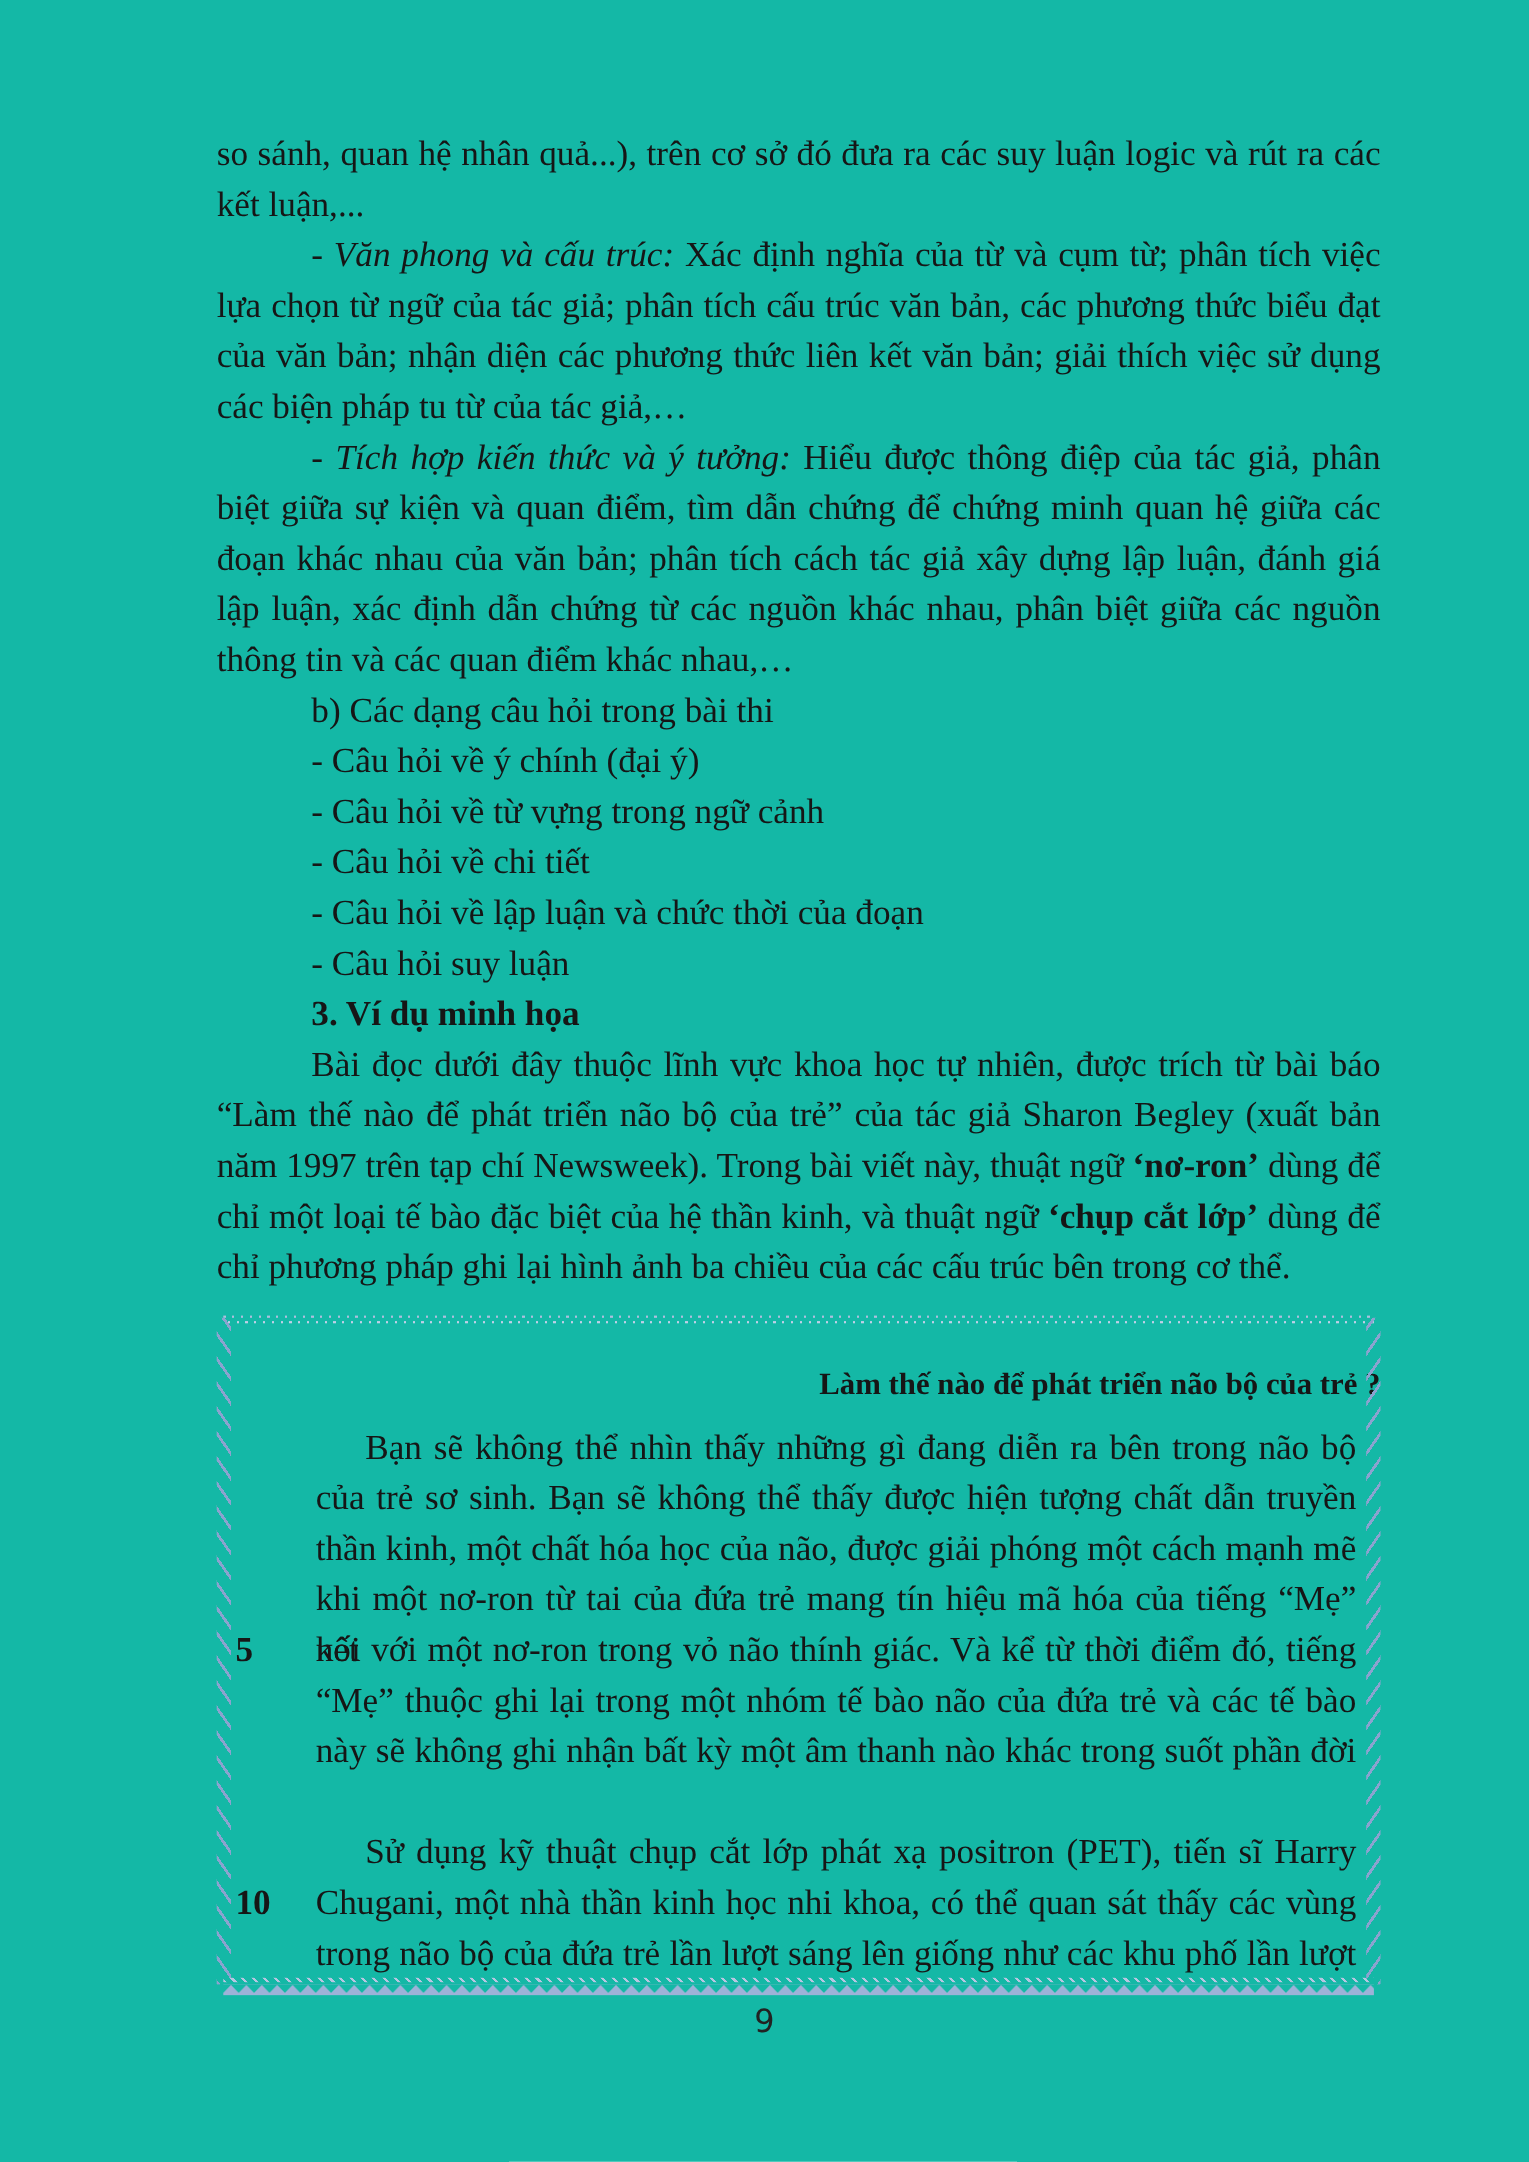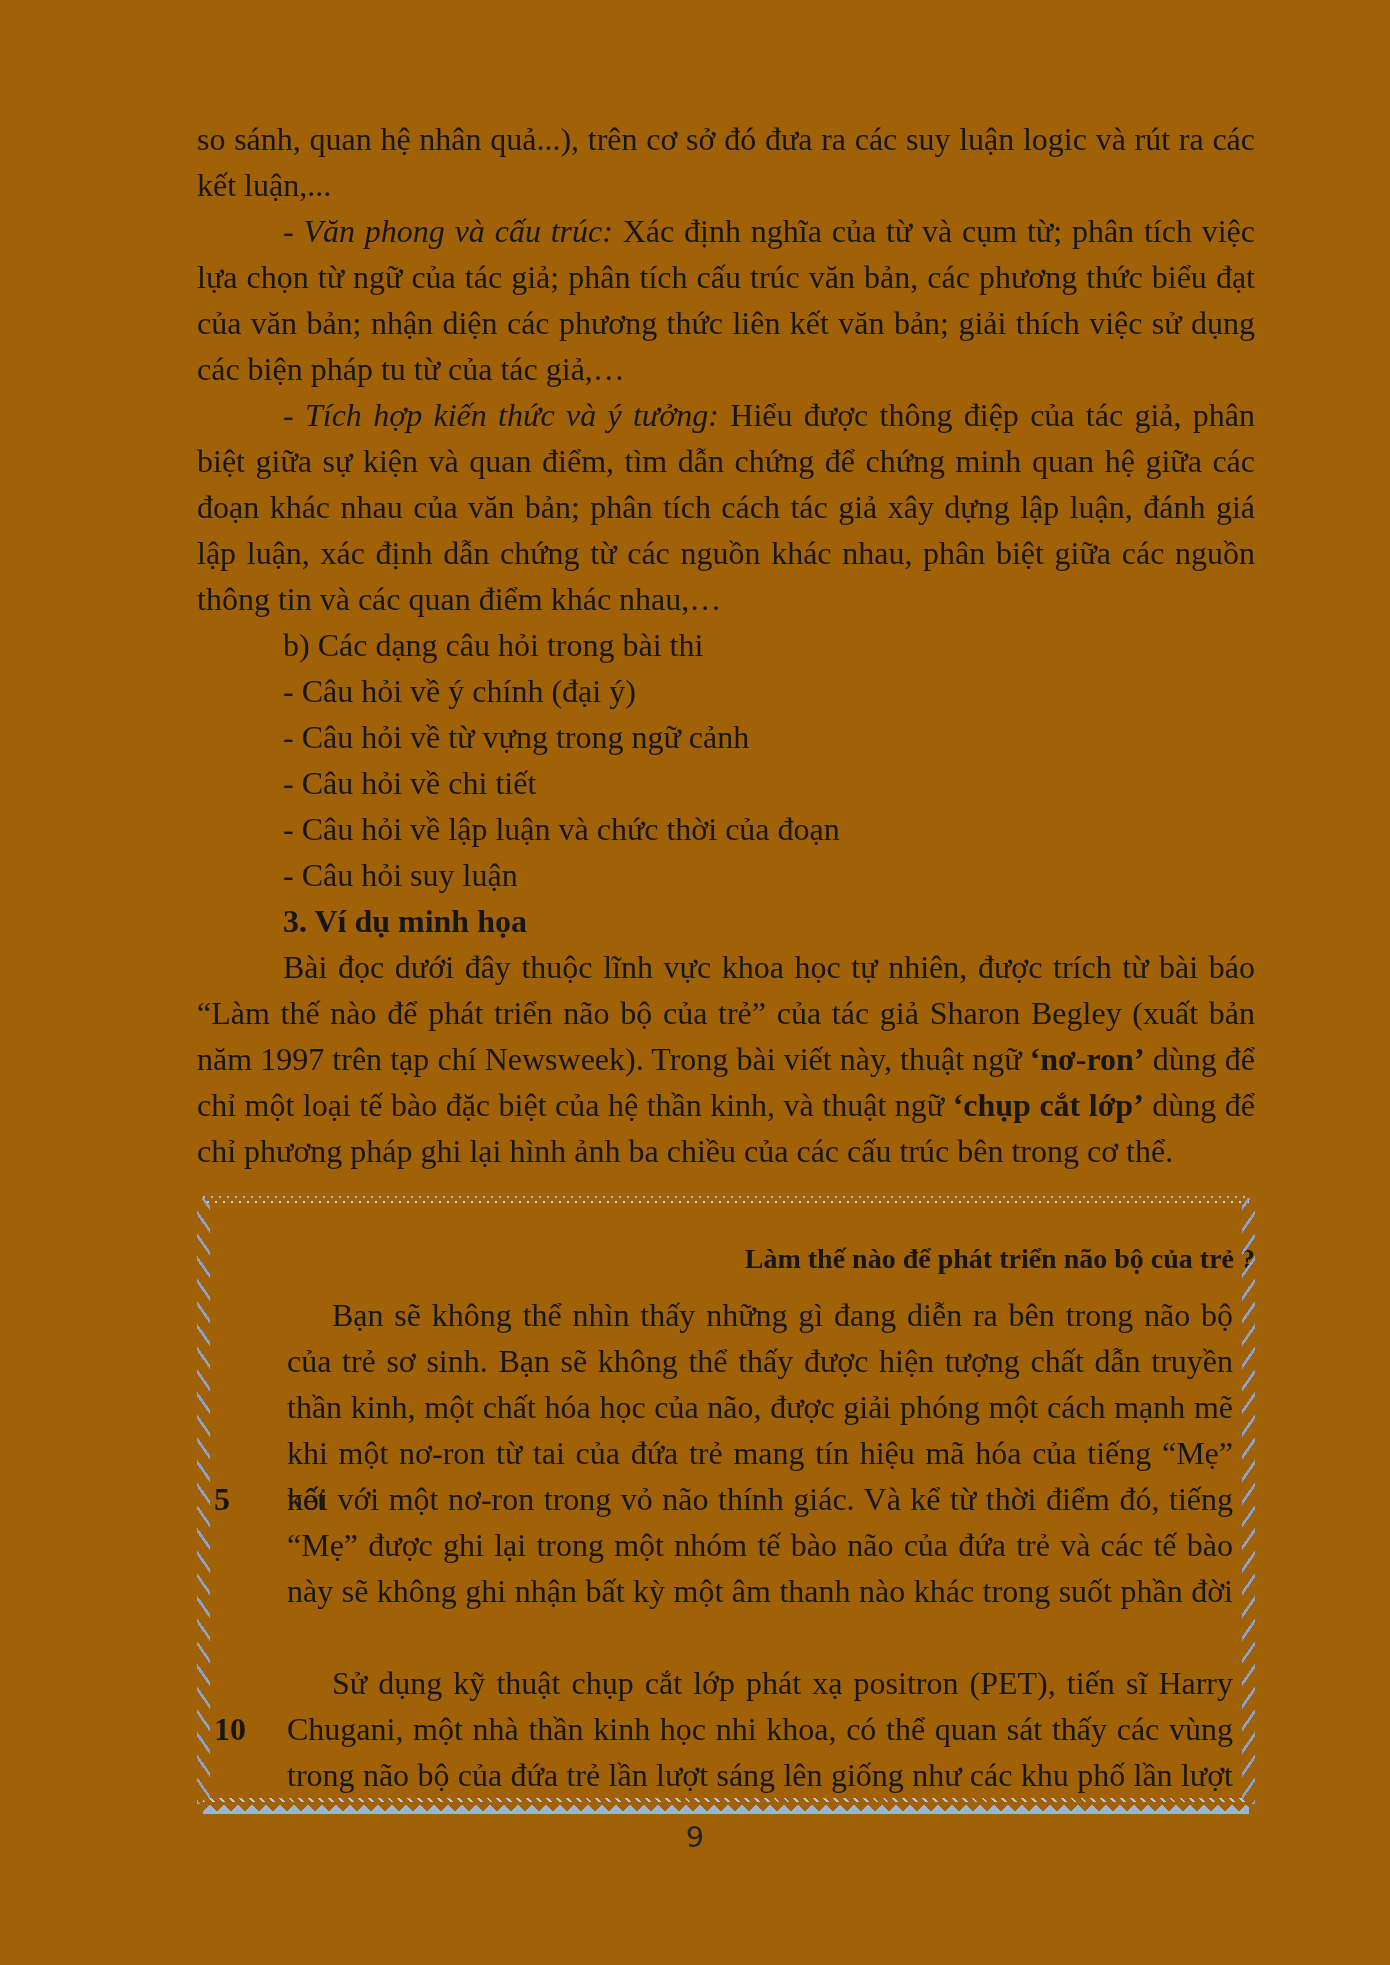--- a/index.html
+++ b/index.html
@@ -2,21 +2,21 @@
 <html><head>
 <meta charset="utf-8">
 <style>
   html,body { margin:0; padding:0; }
   body {
     width:1390px; height:1965px;
     background:#ffffff;
     font-family:"Liberation Serif","DejaVu Serif",serif;
     color:#161616;
   }
-  .page { position:relative; width:1390px; height:1965px; overflow:hidden; background:#a16207; }
+  .page { position:relative; width:1390px; height:1965px; overflow:hidden; background:#14b8a6; }
 
   .content {
     position:absolute; left:197px; top:116px; width:1058px;
     font-size:32px; line-height:46px;
   }
   .para { text-align:justify; text-indent:86px; margin:0; }
   .para.no-indent { text-indent:0; }
   .bi { font-weight:normal; font-style:italic;margin-top:40px; }
   .b  { font-weight:bold; }
   .list-line { padding-left:86px; }
@@ -114,21 +114,21 @@
       <div class="pline">
         <span class="lnum"></span>
         <span class="ltext">khi một nơ-ron từ tai của đứa trẻ mang tín hiệu mã hóa của tiếng “Mẹ” kết</span>
       </div>
       <div class="pline">
         <span class="lnum">5</span>
         <span class="ltext">nối với một nơ-ron trong vỏ não thính giác. Và kể từ thời điểm đó, tiếng</span>
       </div>
       <div class="pline">
         <span class="lnum"></span>
-        <span class="ltext">“Mẹ” được ghi lại trong một nhóm tế bào não của đứa trẻ và các tế bào</span>
+        <span class="ltext">“Mẹ” thuộc ghi lại trong một nhóm tế bào não của đứa trẻ và các tế bào</span>
       </div>
       <div class="pline">
         <span class="lnum"></span>
         <span class="ltext">này sẽ không ghi nhận bất kỳ một âm thanh nào khác trong suốt phần đời</span>
       </div>
       <div class="pline left">
         <span class="lnum"></span>
       </div>
       <div class="pline indent">
         <span class="lnum"></span>

